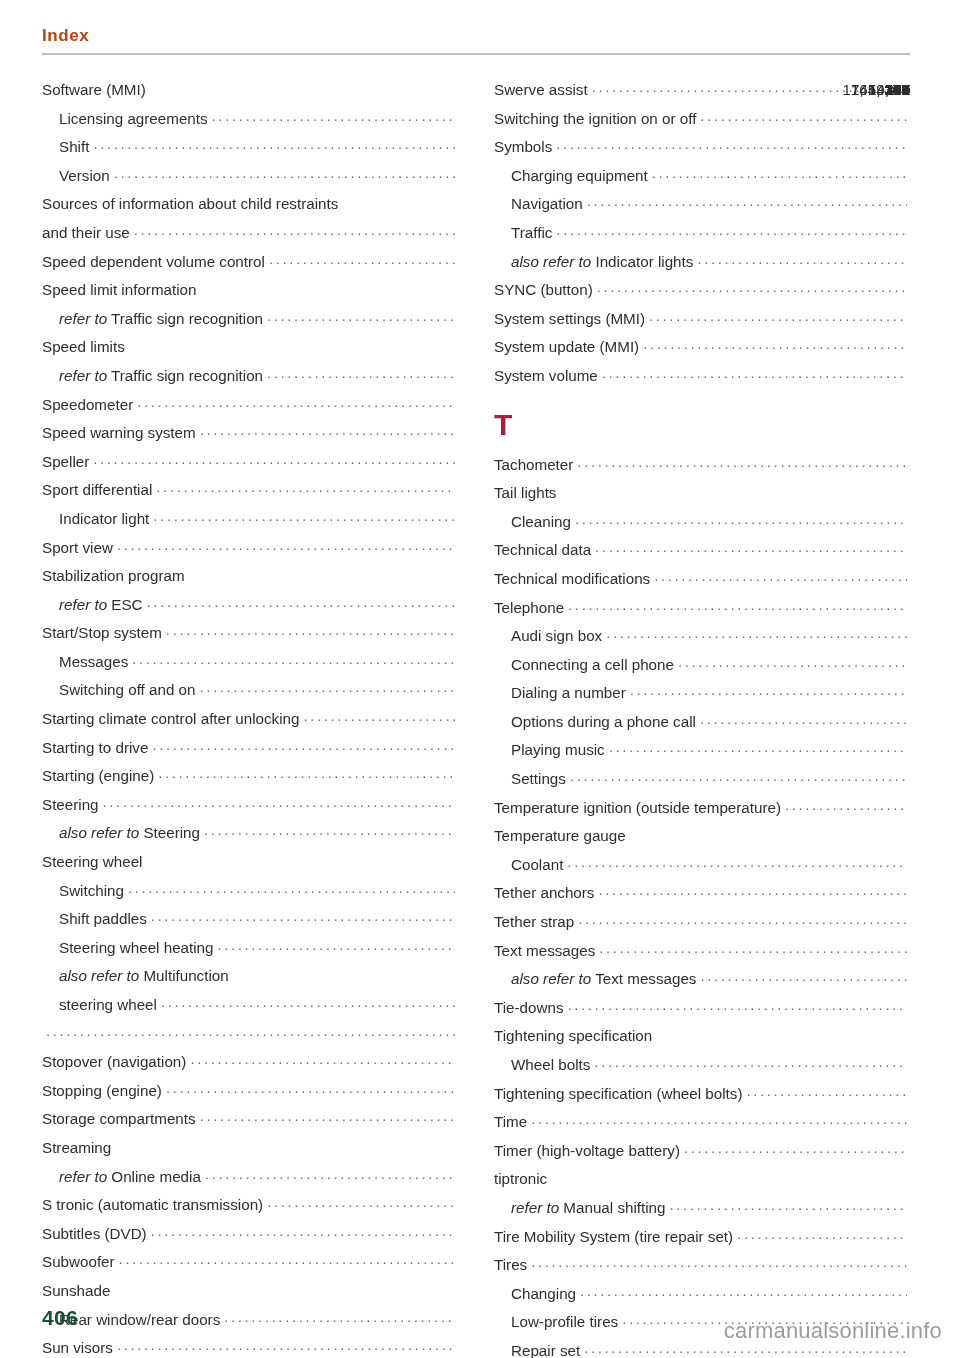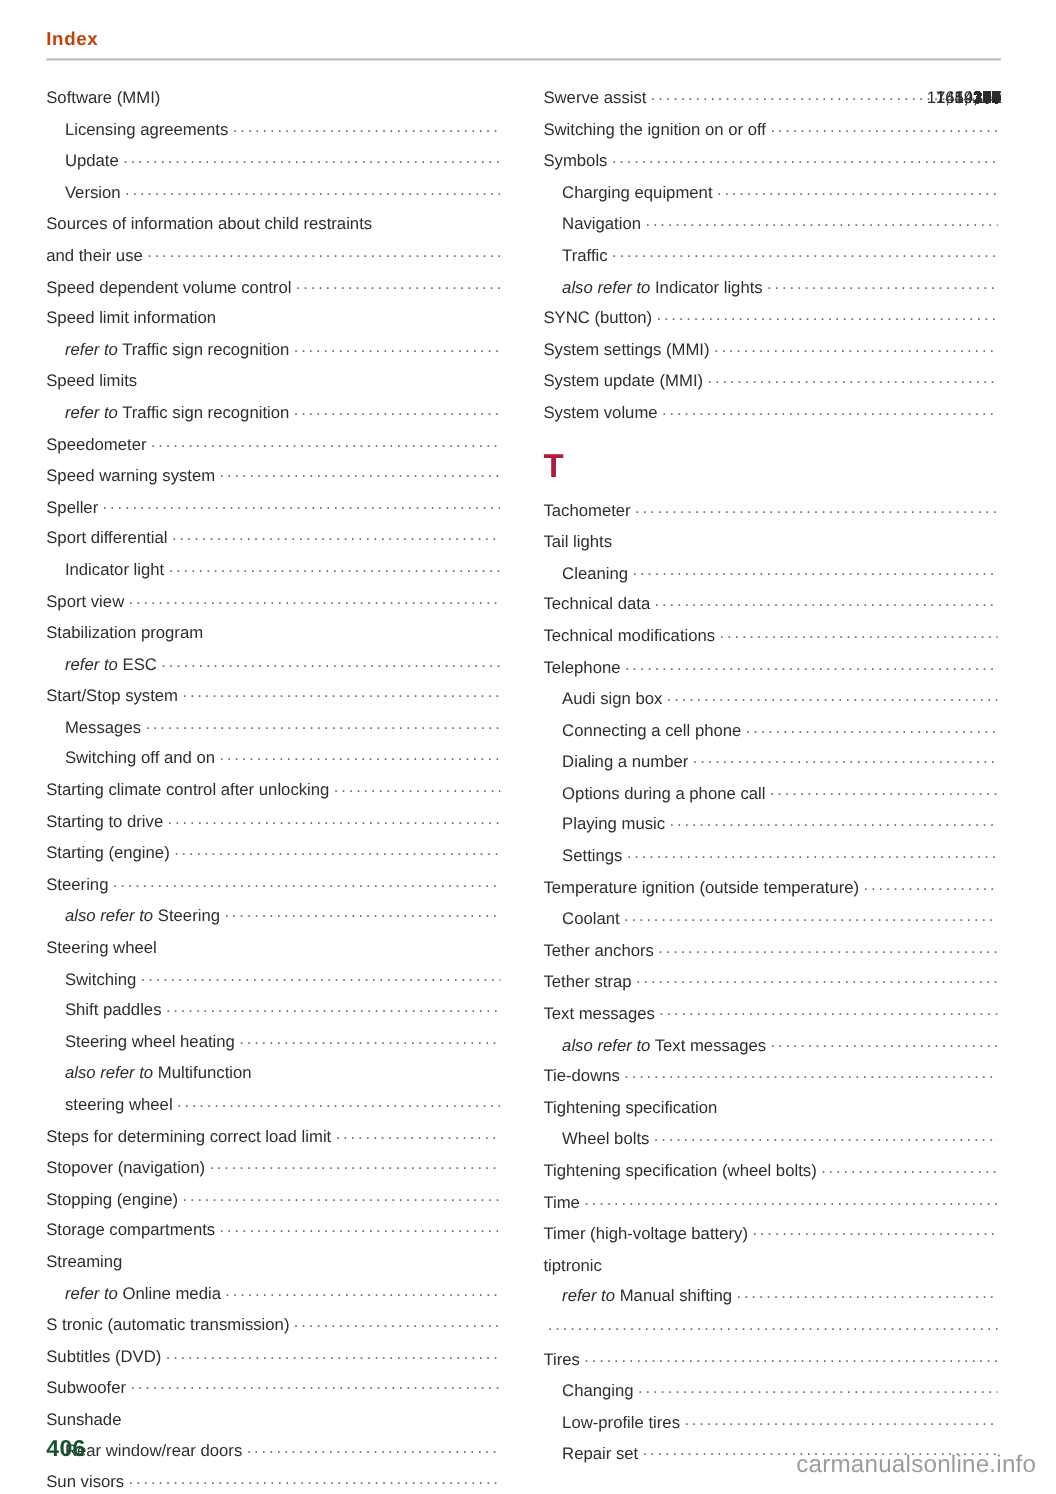--- a/index.html
+++ b/index.html
@@ -138,21 +138,21 @@
     <div class="col" id="col-left">
         <div class="entry lvl1 nopage">
           <span class="label"><span>Software (MMI)</span></span>
         </div>
         <div class="entry lvl2">
           <span class="label"><span>Licensing agreements</span></span>
           <span class="leader">........................................................................................................................</span>
           <span class="page">266</span>
         </div>
         <div class="entry lvl2">
-          <span class="label"><span>Update</span></span>
+          <span class="label"><span>Shift</span></span>
           <span class="leader">........................................................................................................................</span>
           <span class="page">265</span>
         </div>
         <div class="entry lvl2">
           <span class="label"><span>Version</span></span>
           <span class="leader">........................................................................................................................</span>
           <span class="page">265</span>
         </div>
         <div class="entry lvl1 nopage">
           <span class="label"><span>Sources of information about child restraints</span></span>
@@ -281,21 +281,20 @@
         </div>
         <div class="entry lvl2 nopage">
           <span class="label"><i class="ital">also refer to</i> <span>Multifunction</span></span>
         </div>
         <div class="entry lvl2">
           <span class="label"><span>steering wheel</span></span>
           <span class="leader">........................................................................................................................</span>
           <span class="page">17, 19, 20</span>
         </div>
         <div class="entry lvl1">
-          <span class="label"><span>Steps for determining correct load limit</span></span>
           <span class="leader">........................................................................................................................</span>
           <span class="page">355</span>
         </div>
         <div class="entry lvl1">
           <span class="label"><span>Stopover (navigation)</span></span>
           <span class="leader">........................................................................................................................</span>
           <span class="page">223</span>
         </div>
         <div class="entry lvl1">
           <span class="label"><span>Stopping (engine)</span></span>
@@ -457,20 +456,23 @@
         <div class="entry lvl2">
           <span class="label"><span>Settings</span></span>
           <span class="leader">........................................................................................................................</span>
           <span class="page">206</span>
         </div>
         <div class="entry lvl1">
           <span class="label"><span>Temperature ignition (outside temperature)</span></span>
           <span class="leader">........................................................................................................................</span>
           <span class="page">17</span>
         </div>
+        <div class="entry lvl1 nopage">
+          <span class="label"><span>Temperature gauge</span></span>
+        </div>
         <div class="entry lvl2">
           <span class="label"><span>Coolant</span></span>
           <span class="leader">........................................................................................................................</span>
           <span class="page">14</span>
         </div>
         <div class="entry lvl1">
           <span class="label"><span>Tether anchors</span></span>
           <span class="leader">........................................................................................................................</span>
           <span class="page">319</span>
         </div>
@@ -519,20 +521,21 @@
         </div>
         <div class="entry lvl1 nopage">
           <span class="label"><span>tiptronic</span></span>
         </div>
         <div class="entry lvl2">
           <span class="label"><i class="ital">refer to</i> <span>Manual shifting</span></span>
           <span class="leader">........................................................................................................................</span>
           <span class="page">79</span>
         </div>
         <div class="entry lvl1">
+          <span class="label"><span>Tire Mobility System (tire repair set)</span></span>
           <span class="leader">........................................................................................................................</span>
           <span class="page">367</span>
         </div>
         <div class="entry lvl1">
           <span class="label"><span>Tires</span></span>
           <span class="leader">........................................................................................................................</span>
           <span class="page">341</span>
         </div>
         <div class="entry lvl2">
           <span class="label"><span>Changing</span></span>

